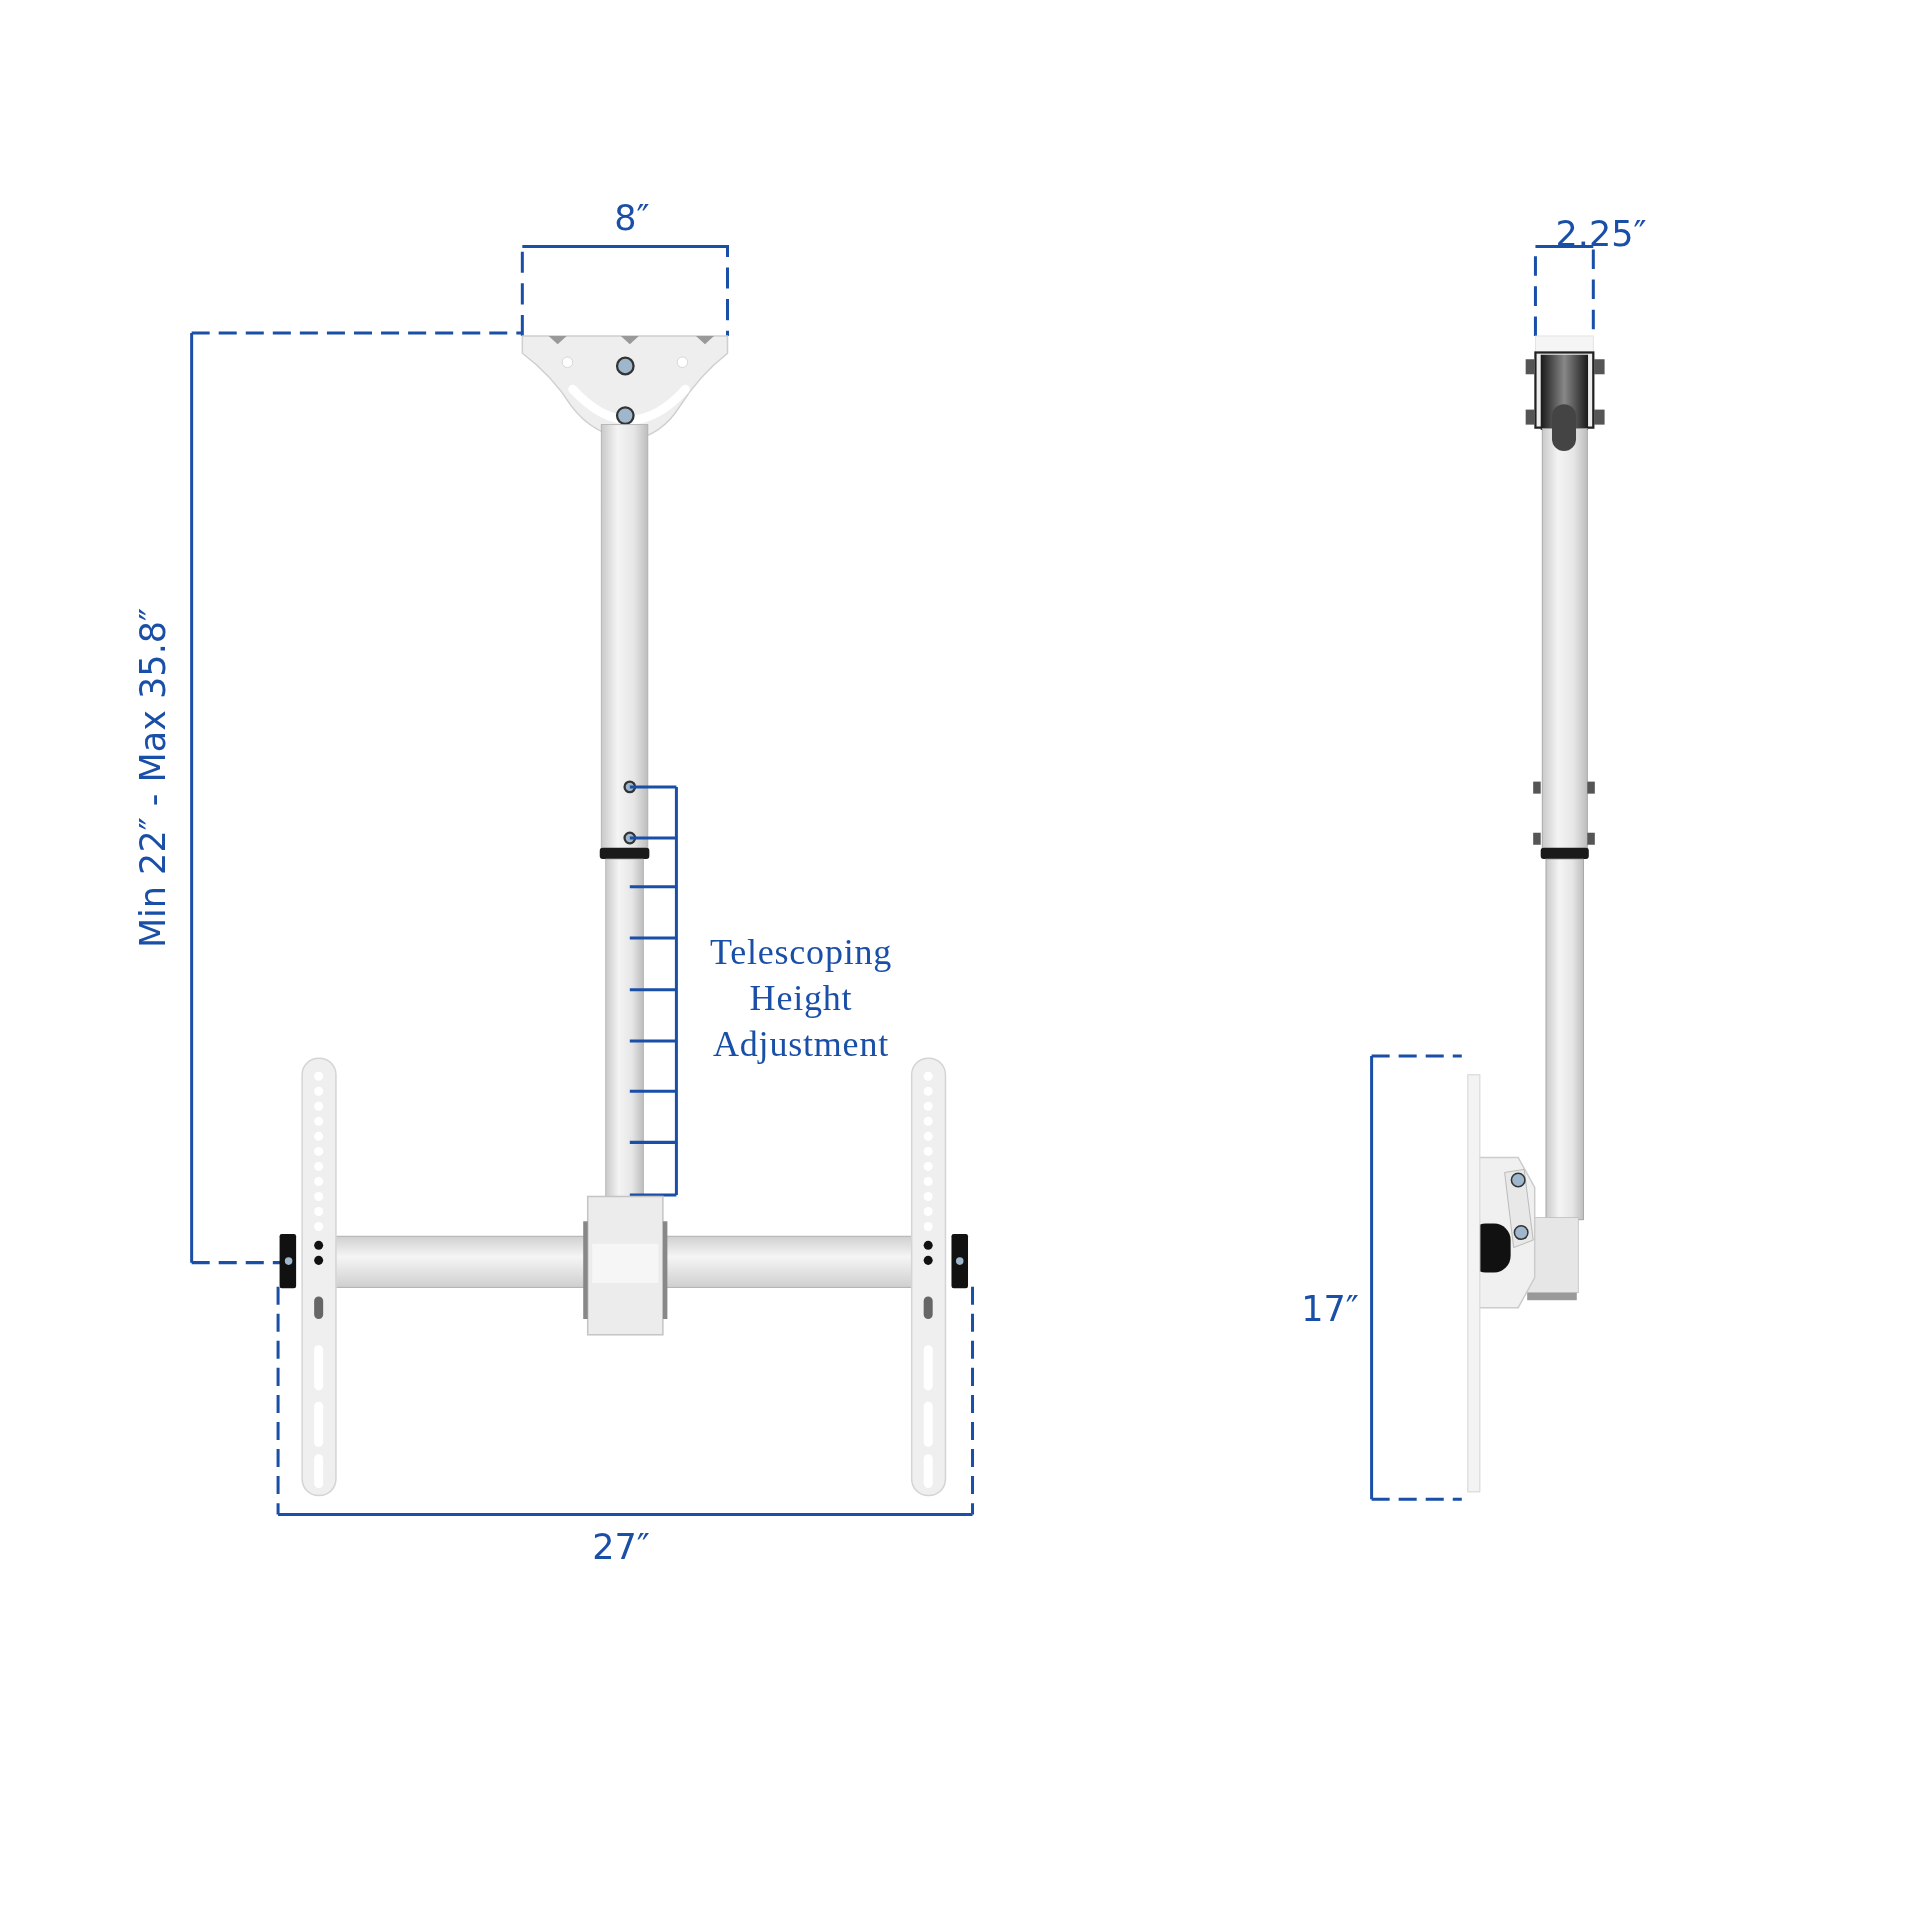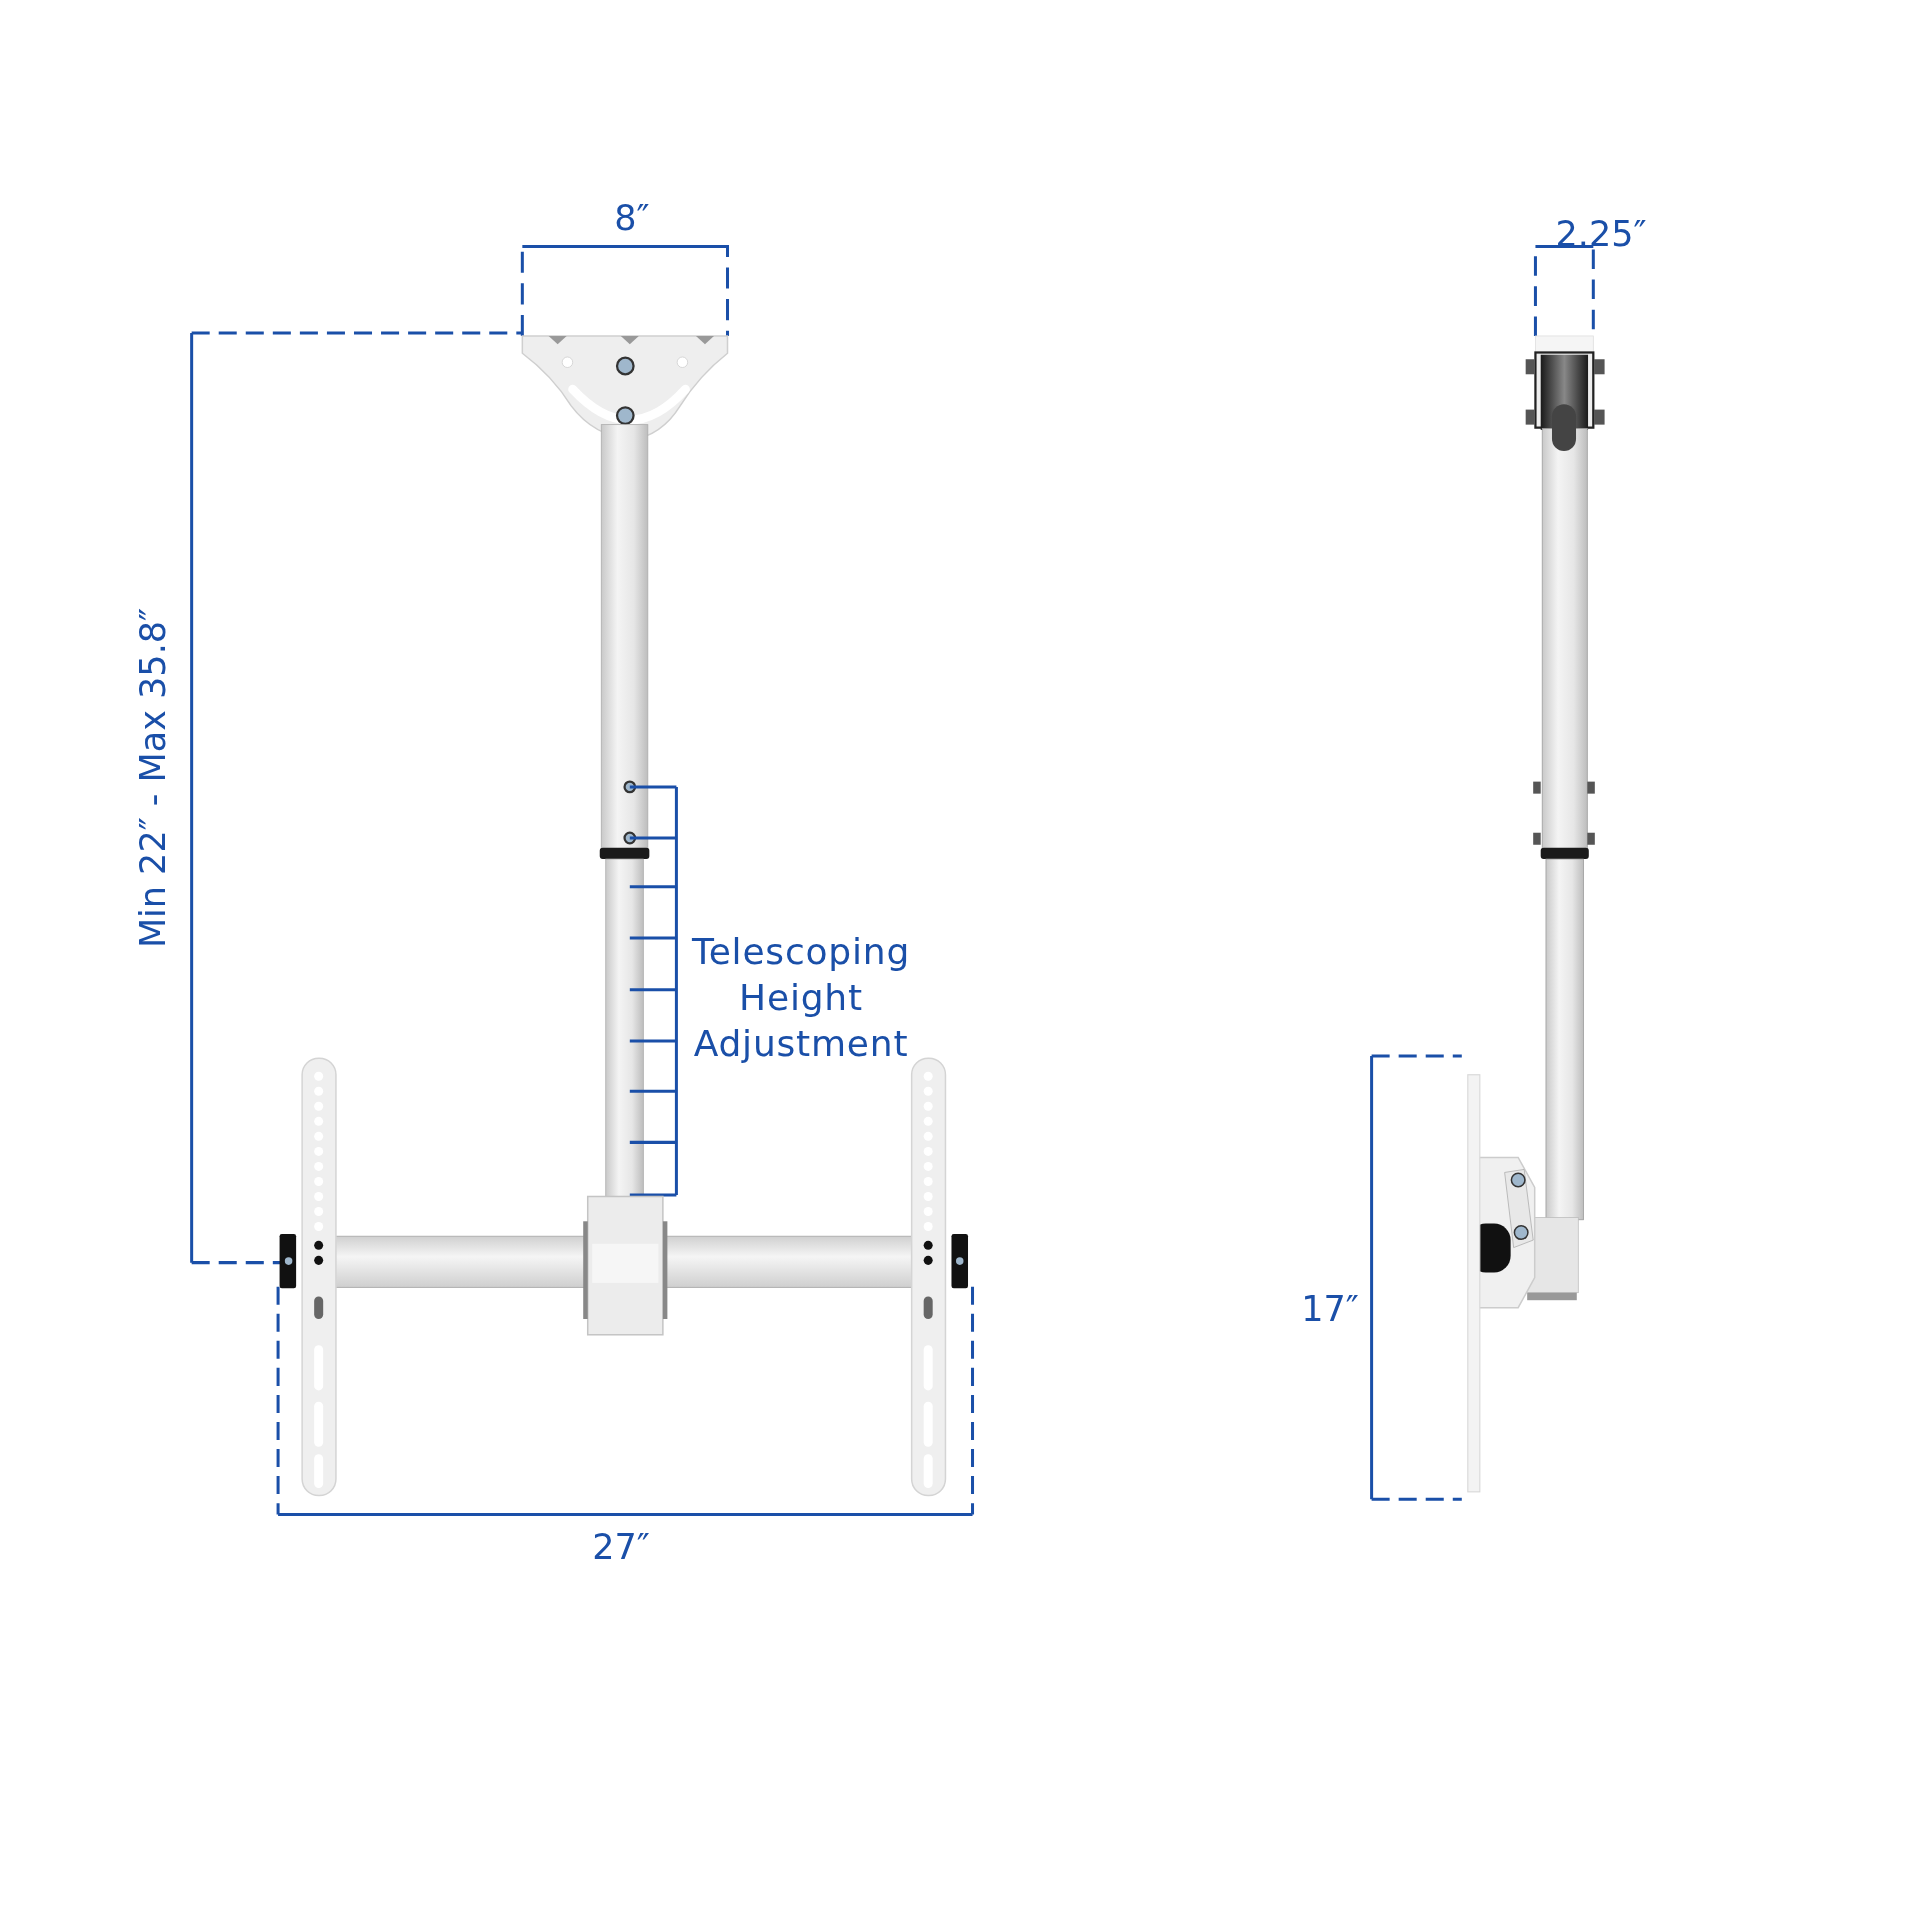--- a/index.html
+++ b/index.html
@@ -1,21 +1,21 @@
 <!DOCTYPE html>
 <html style="font-size:12px"><head>
 <meta charset="utf-8">
 <style>
   html,body{margin:0;padding:0;background:#ffffff;}
   body{width:1924px;height:1924px;position:relative;overflow:hidden;font-family:"DejaVu Sans","Liberation Sans",sans-serif;}
   #canvas{position:absolute;left:0;top:0;width:1924px;height:1924px;}
   .label{position:absolute;color:#1a4fa8;font-family:"DejaVu Sans","Liberation Sans",sans-serif;white-space:nowrap;line-height:1;}
   .dim{font-size:35px;transform:translate(-50%,-50%);}
   .rot{font-size:35px;transform:translate(-50%,-50%) rotate(-90deg);}
-  .tele{font-size:36px;text-align:center;transform:translate(-50%,0);line-height:46px;letter-spacing:0.8px;}
+  .tele{font-size:36px;text-align:center;transform:translate(-50%,0);line-height:46px;letter-spacing:0.8px;font-family:Liberation Serif, serif;}
 </style>
 </head>
 <body>
 
 <svg id="canvas" width="1924" height="1924" viewBox="0 0 2560 2560" xmlns="http://www.w3.org/2000/svg">
   <defs>
     <linearGradient id="poleG" x1="0" x2="1" y1="0" y2="0">
       <stop offset="0" stop-color="#c9c9c9"></stop>
       <stop offset="0.35" stop-color="#f4f4f4"></stop>
       <stop offset="0.7" stop-color="#e6e6e6"></stop>

